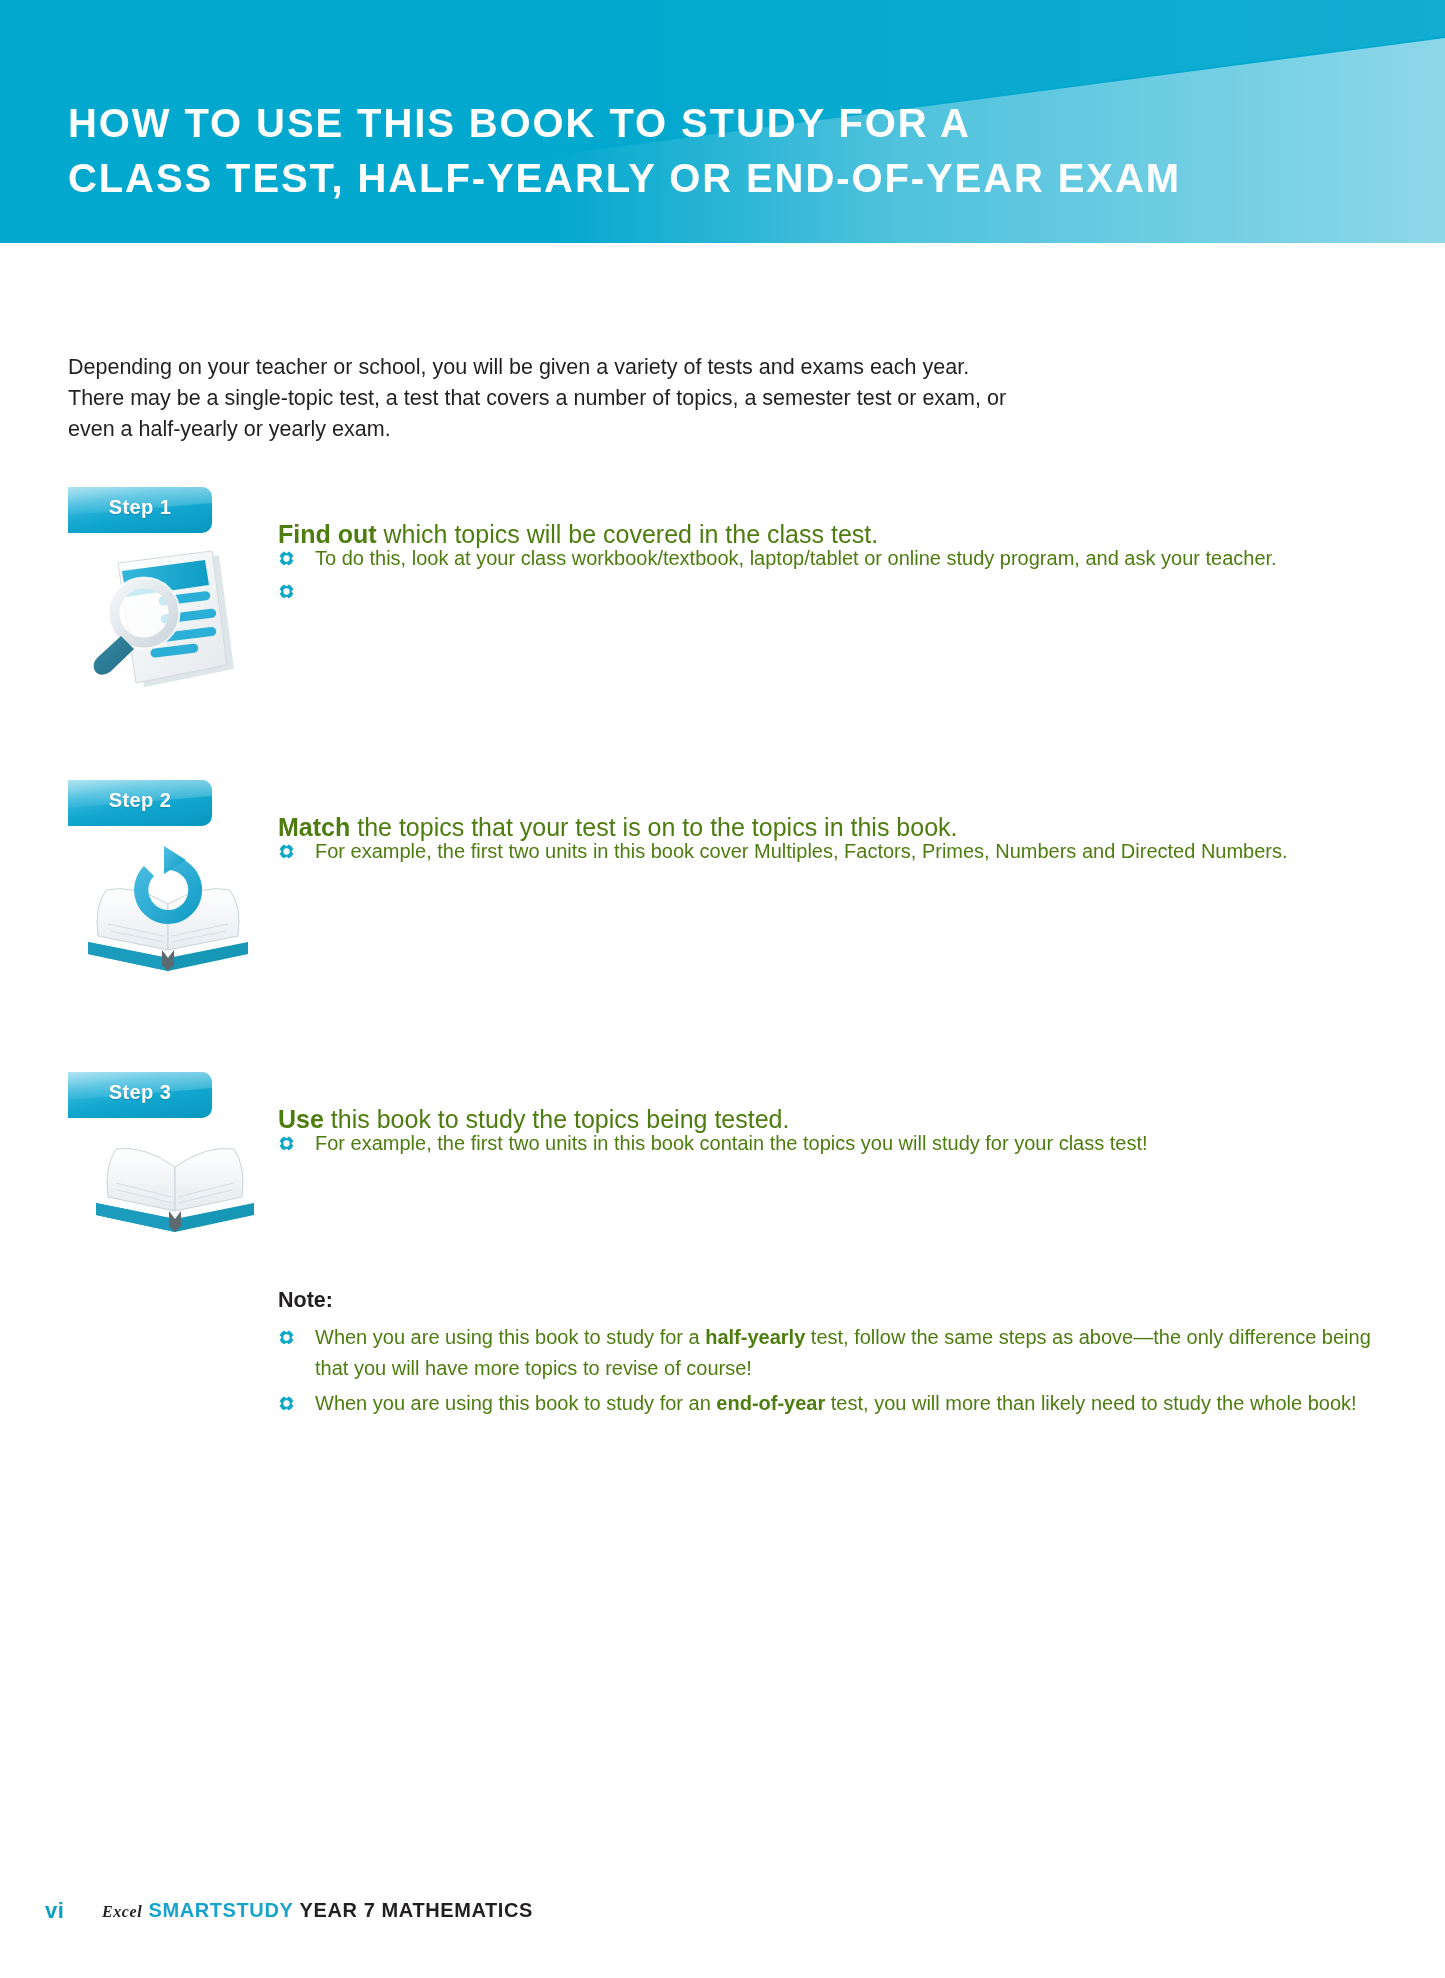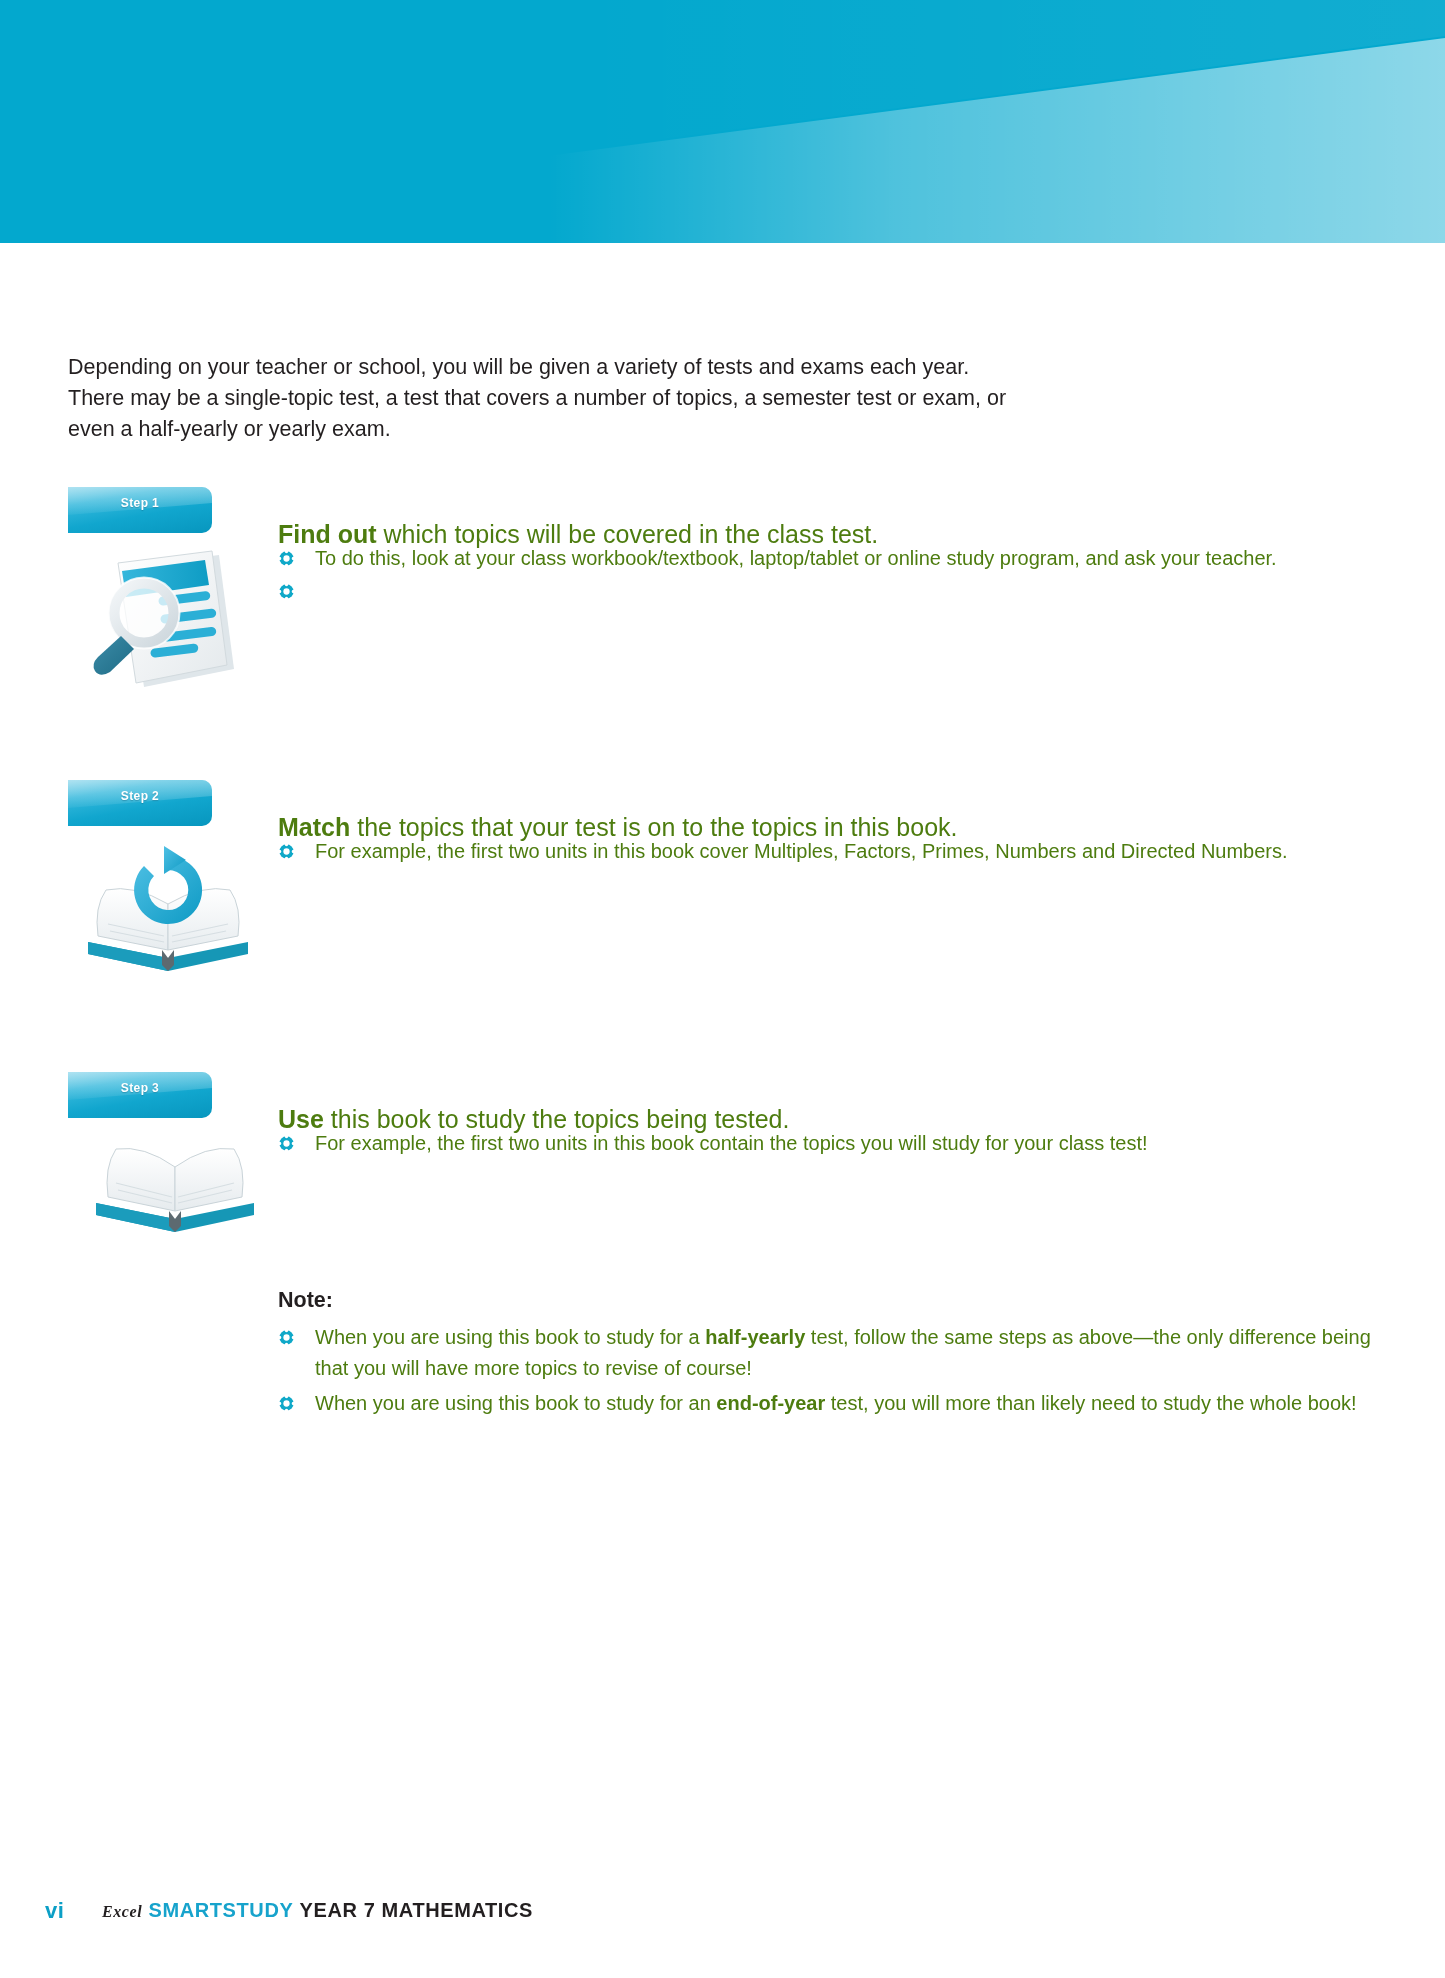--- a/index.html
+++ b/index.html
@@ -88,21 +88,21 @@
     width: 144px; height: 30px;
     background: linear-gradient(to bottom, rgba(255,255,255,0.38), rgba(255,255,255,0.02));
     clip-path: polygon(0 0, 144px 0, 144px 16px, 0 28px);
   }
   .step-badge-label {
     position: absolute;
     left: 0; right: 0;
     top: 9px;
     text-align: center;
     color: #ffffff;
-    font-size: 12px;
+    font-size: 20px;
     font-weight: bold;
     letter-spacing: 0.4px;
     text-shadow: 0 1px 1px rgba(0,60,85,0.28);
     z-index: 2;
   }
 
   .step-heading {
     position: absolute;
     left: 278px;
     top: 3px;
@@ -199,20 +199,22 @@
     font-weight: bold;
     color: #231f20;
   }
 </style>
 </head>
 <body>
 
 <div class="header-banner">
   <div class="header-wedge-dark"></div>
   <div class="header-wedge-light"></div>
+  <div class="header-title">HOW TO USE THIS BOOK TO STUDY FOR A
+CLASS TEST, HALF-YEARLY OR END-OF-YEAR EXAM</div>
 </div>
 
 <div class="intro-paragraph">Depending on your teacher or school, you will be given a variety of tests and exams each year. There may be a single-topic test, a test that covers a number of topics, a semester test or exam, or even a half-yearly or yearly exam.</div>
 
 <div class="step-block step-1">
   <div class="step-badge">
     <div class="step-badge-label">Step 1</div>
   </div>
 
   <div class="illustration ill-magnifier">

